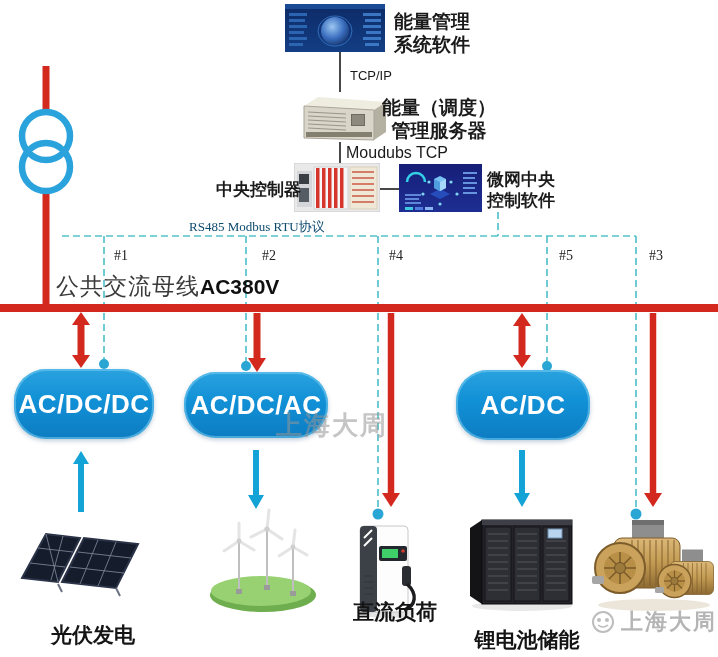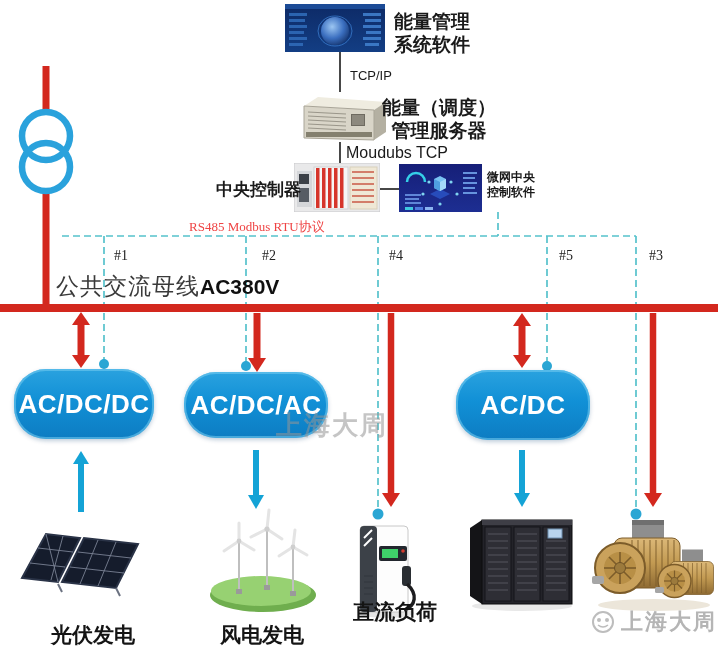--- a/index.html
+++ b/index.html
@@ -12,21 +12,21 @@
   .device-img{position:absolute;z-index:2;}
   
   .conv{position:absolute;z-index:3;border-radius:32px;
         background:linear-gradient(180deg,#2aa2df 0%,#1190d6 45%,#0d7cc2 100%);
         box-shadow:inset 0 0 0 2px rgba(120,205,240,.55), 0 2px 4px rgba(0,60,110,.25);
         display:flex;align-items:center;justify-content:center;
         color:#fff;font-weight:bold;font-size:26px;letter-spacing:.5px;}
   
   .lbl{position:absolute;z-index:4;color:#1a1a1a;white-space:pre-line;line-height:1.22;}
   .lbl-cn{font-weight:700;font-size:18px;}
-  .lbl-proto{font-family:"Liberation Serif",serif;font-size:13px;color:#ef4444;}
+  .lbl-proto{font-family:"Liberation Serif",serif;font-size:13px;color:#0c4a6e;}
   .lbl-tap{font-family:"Liberation Serif",serif;font-size:14px;color:#222;}
   .bus-label{position:absolute;z-index:4;left:56px;top:271px;display:flex;align-items:center;}
   .bus-label .cn{font-family:"Liberation Serif",serif;font-size:23px;color:#3a3a3a;letter-spacing:1px;}
   .bus-label .volt{font-family:"Liberation Sans",sans-serif;font-weight:bold;font-size:21px;color:#101010;}
   .dev-lbl{position:absolute;z-index:4;font-weight:bold;font-size:21px;color:#141414;text-align:center;}
   .wm-center{position:absolute;z-index:5;left:276px;top:408px;font-size:26px;letter-spacing:2px;
              color:rgba(150,150,150,.55);font-weight:bold;}
   .wm-br{position:absolute;z-index:5;left:590px;top:607px;display:flex;align-items:center;gap:5px;
          color:#b5b5b5;font-size:22px;font-weight:bold;letter-spacing:2px;}
 </style>
@@ -414,38 +414,38 @@
     <span>AC/DC</span>
   </div>
 
   <div class="lbl lbl-cn" style="left:394px;top:10px;font-size:19px;">能量管理
 系统软件</div>
   <div class="lbl" style="left:350px;top:68px;font-size:13px;">TCP/IP</div>
   <div class="lbl lbl-cn" style="left:382px;top:96px;font-size:19px;text-align:center;">能量（调度）
 管理服务器</div>
   <div class="lbl" style="left:346px;top:143px;font-size:16px;">Moudubs TCP</div>
   <div class="lbl lbl-cn" style="left:208px;top:180px;font-size:17px;margin-left:8px;">中央控制器</div>
-  <div class="lbl lbl-cn" style="left:487px;top:170px;font-size:12px;">微网中央
+  <div class="lbl lbl-cn" style="left:487px;top:170px;font-size:17px;">微网中央
 控制软件</div>
   <div class="lbl lbl-proto" style="left:189px;top:219px;">RS485 Modbus RTU协议</div>
 
   <div class="lbl lbl-tap" style="left:114px;top:247px;">#1</div>
   <div class="lbl lbl-tap" style="left:262px;top:247px;">#2</div>
   <div class="lbl lbl-tap" style="left:389px;top:247px;">#4</div>
   <div class="lbl lbl-tap" style="left:559px;top:247px;">#5</div>
   <div class="lbl lbl-tap" style="left:649px;top:247px;">#3</div>
 
   <div class="bus-label">
     <span class="cn">公共交流母线</span>
     <span class="volt">AC380V</span>
   </div>
 
   <div class="dev-lbl" style="left:33px;top:621px;width:120px;">光伏发电</div>
-  <div class="dev-lbl" style="left:202px;top:621px;width:120px;">风电发电</div>
   <div class="dev-lbl" style="left:335px;top:598px;width:120px;">直流负荷</div>
+  <div class="dev-lbl" style="left:462px;top:626px;width:130px;">锂电池储能</div>
 
   <div class="wm-center">上海大周</div>
   <div class="wm-br">
     <svg width="26" height="26">
       <circle cx="13" cy="13" r="10" fill="none" stroke="#bdbdbd" stroke-width="2"></circle>
       <circle cx="9" cy="11" r="2" fill="#bdbdbd"></circle>
       <circle cx="17" cy="11" r="2" fill="#bdbdbd"></circle>
       <path d="M8,16 Q13,20 18,16" fill="none" stroke="#bdbdbd" stroke-width="1.6"></path>
     </svg>
     <span>上海大周</span>

